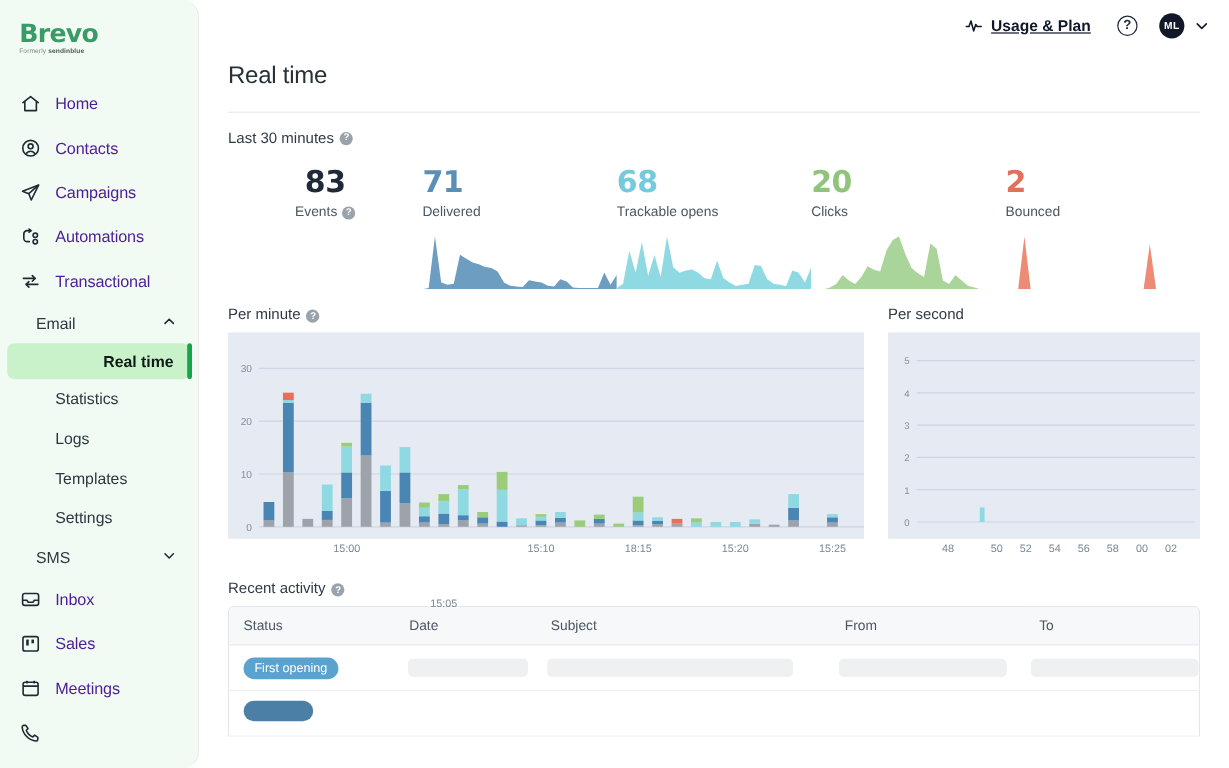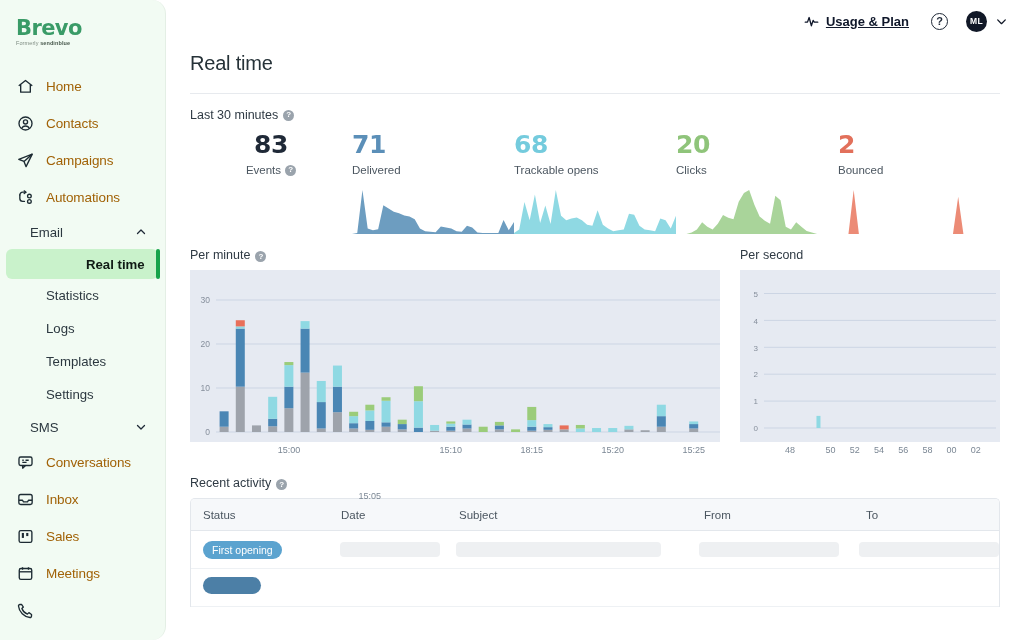--- a/index.html
+++ b/index.html
@@ -39,21 +39,21 @@
     display: flex; align-items: center;
     height: 37px; padding-left: 16px; cursor: pointer;
     position: relative;
   }
   .nav-item .ico {
     width: 18px; height: 18px; flex: 0 0 18px;
     display: flex; align-items: center; justify-content: center;
     color: #1d2b33;
   }
   .nav-item .lbl {
-    margin-left: 12px; font-size: 13.5px; color: #a16207;
+    margin-left: 12px; font-size: 13.5px; color: #4c1d95;
     letter-spacing: -0.1px;
   }
 
   .sub-item {
     display: flex; align-items: center;
     height: 33px; padding-left: 46px; cursor: pointer; position: relative;
   }
   .sub-item .lbl { font-size: 13.2px; color: #2c3840; }
   .sub-item.expandable { padding-left: 30px; }
   .sub-item.active {
@@ -110,21 +110,21 @@
     background: #9aa3ac; color: #fff; font-size: 8px; font-weight: 700;
     display: flex; align-items: center; justify-content: center; line-height: 1;
   }
 
   
   .metrics { display: flex; padding: 0 24px; margin-top: 6px; }
   .metric { flex: 1; text-align: center; position: relative; }
   .metric:first-child { text-align: center; }
   .metric .val {
     font-size: 25px; font-weight: 700; line-height: 34px;
-    letter-spacing: -0.4px; font-family: "DejaVu Sans", sans-serif;
+    letter-spacing: -0.4px; font-family: "DejaVu Sans", sans-serif; margin-top: 7px;
   }
   .metric .lab {
     font-size: 11.5px; color: #4b5660; margin-top: 2px;
     display: flex; align-items: center; justify-content: center; gap: 4px;
   }
   .metric.left-al { text-align: left; }
   .metric.left-al .lab { justify-content: flex-start; }
   .spark { height: 46px; margin-top: 12px; }
   .spark svg { display: block; width: 100%; height: 46px; }
 
@@ -224,20 +224,31 @@
               <path d="M4 8.5a4 4 0 0 1 4-4h3.5"></path>
               <path d="M10.2 2.6 12.6 4.5 10.2 6.4"></path>
               <path d="M4 8.5v5a4 4 0 0 0 4 4h2.5"></path>
               <circle cx="17.5" cy="10" r="2.6"></circle>
               <circle cx="17.5" cy="17.5" r="2.6"></circle>
             </svg>
         </span>
         <span class="lbl">Automations</span>
       </div>
 
+      <div class="nav-item">
+        <span class="ico">
+          <svg width="17" height="17" viewBox="0 0 24 24" fill="none" stroke="currentColor" stroke-width="1.9" stroke-linecap="round" stroke-linejoin="round">
+              <path d="M3.5 8.5h13.5"></path>
+              <path d="M14 5.2 17.3 8.5 14 11.8"></path>
+              <path d="M20.5 15.5H7"></path>
+              <path d="M10 12.2 6.7 15.5 10 18.8"></path>
+            </svg>
+        </span>
+        <span class="lbl">Transactional</span>
+      </div>
 
       <div class="sub-item expandable">
         <span class="lbl">Email</span>
         <span class="chev" style="margin-left:auto;margin-right:18px;">
           <svg width="12" height="12" viewBox="0 0 24 24" fill="none" stroke="currentColor" stroke-width="2.6" stroke-linecap="round" stroke-linejoin="round">
               <path d="M5 15l7-7 7 7"></path>
             </svg>
         </span>
       </div>
 
@@ -260,30 +271,20 @@
 
       <div class="sub-item expandable">
         <span class="lbl">SMS</span>
         <span class="chev" style="margin-left:auto;margin-right:18px;">
           <svg width="12" height="12" viewBox="0 0 24 24" fill="none" stroke="currentColor" stroke-width="2.6" stroke-linecap="round" stroke-linejoin="round">
               <path d="M5 9l7 7 7-7"></path>
             </svg>
         </span>
       </div>
 
-      <div class="nav-item">
-        <span class="ico">
-          <svg width="17" height="17" viewBox="0 0 24 24" fill="none" stroke="currentColor" stroke-width="1.9" stroke-linejoin="round">
-              <rect x="2.8" y="4.2" width="18.4" height="12" rx="2.4"></rect>
-              <path d="M8 16.2 8 20l4-3.8"></path>
-              <path d="M7.5 8.8h2M12 8.8h4.5M7.5 11.8h6"></path>
-            </svg>
-        </span>
-        <span class="lbl">Conversations</span>
-      </div>
 
       <div class="nav-item">
         <span class="ico">
           <svg width="17" height="17" viewBox="0 0 24 24" fill="none" stroke="currentColor" stroke-width="1.9" stroke-linejoin="round">
               <rect x="2.6" y="5" width="18.8" height="14" rx="2.6"></rect>
               <path d="M2.6 13h5l1.6 2.4h5.6L16.4 13h5"></path>
             </svg>
         </span>
         <span class="lbl">Inbox</span>
       </div>

